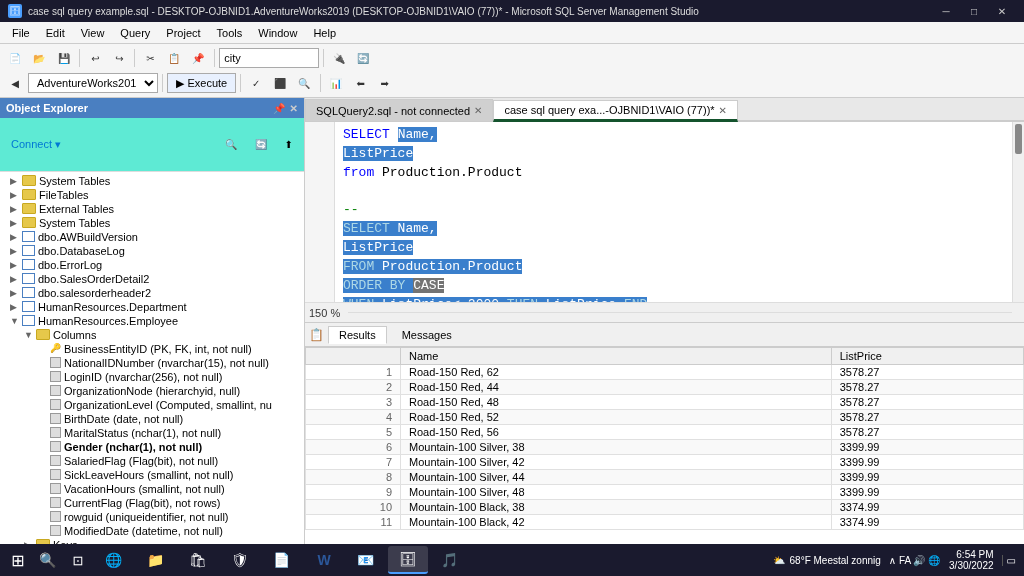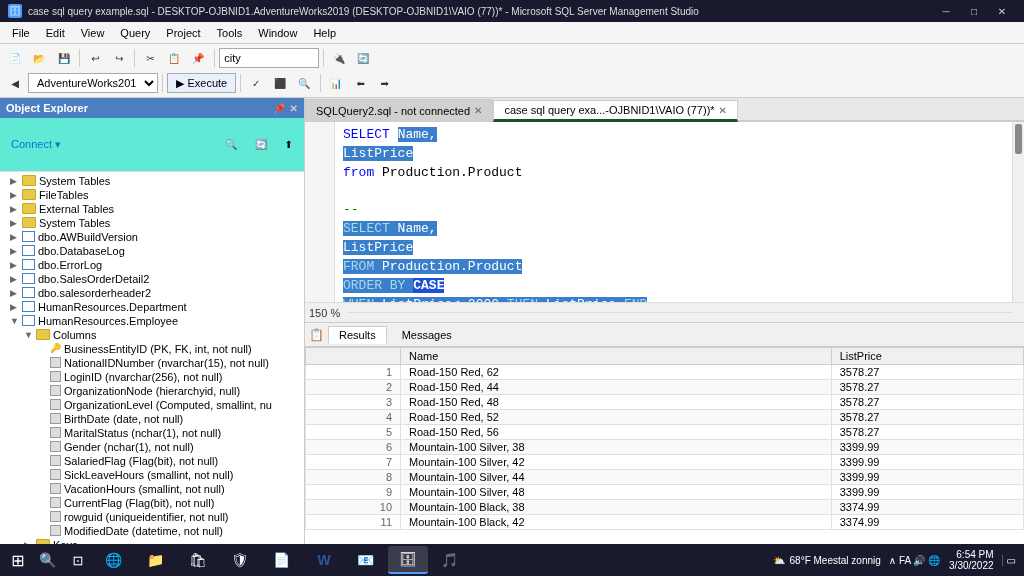--- a/index.html
+++ b/index.html
@@ -439,21 +439,21 @@
       <div class="tree-node" style="padding-left: 36px;">
         <span class="tree-expand"> </span>
         <span style="display:inline-block;width:11px;height:11px;background:#ddd;border:1px solid #999;margin-right:3px;"></span>
         <span class="tree-label">BirthDate (date, not null)</span>
       </div>
       <div class="tree-node" style="padding-left: 36px;">
         <span class="tree-expand"> </span>
         <span style="display:inline-block;width:11px;height:11px;background:#ddd;border:1px solid #999;margin-right:3px;"></span>
         <span class="tree-label">MaritalStatus (nchar(1), not null)</span>
       </div>
-      <div class="tree-node" style="padding-left: 36px;">
+      <div class="tree-node" style="padding-left: 36px; font-weight: bold;">
         <span class="tree-expand"> </span>
         <span style="display:inline-block;width:11px;height:11px;background:#ddd;border:1px solid #999;margin-right:3px;"></span>
         <span class="tree-label">Gender (nchar(1), not null)</span>
       </div>
       <div class="tree-node" style="padding-left: 36px;">
         <span class="tree-expand"> </span>
         <span style="display:inline-block;width:11px;height:11px;background:#ddd;border:1px solid #999;margin-right:3px;"></span>
         <span class="tree-label">SalariedFlag (Flag(bit), not null)</span>
       </div>
       <div class="tree-node" style="padding-left: 36px;">
@@ -462,21 +462,21 @@
         <span class="tree-label">SickLeaveHours (smallint, not null)</span>
       </div>
       <div class="tree-node" style="padding-left: 36px;">
         <span class="tree-expand"> </span>
         <span style="display:inline-block;width:11px;height:11px;background:#ddd;border:1px solid #999;margin-right:3px;"></span>
         <span class="tree-label">VacationHours (smallint, not null)</span>
       </div>
       <div class="tree-node" style="padding-left: 36px;">
         <span class="tree-expand"> </span>
         <span style="display:inline-block;width:11px;height:11px;background:#ddd;border:1px solid #999;margin-right:3px;"></span>
-        <span class="tree-label">CurrentFlag (Flag(bit), not null)</span>
+        <span class="tree-label">CurrentFlag (Flag(bit), not rows)</span>
       </div>
       <div class="tree-node" style="padding-left: 36px;">
         <span class="tree-expand"> </span>
         <span style="display:inline-block;width:11px;height:11px;background:#ddd;border:1px solid #999;margin-right:3px;"></span>
         <span class="tree-label">rowguid (uniqueidentifier, not null)</span>
       </div>
       <div class="tree-node" style="padding-left: 36px;">
         <span class="tree-expand"> </span>
         <span style="display:inline-block;width:11px;height:11px;background:#ddd;border:1px solid #999;margin-right:3px;"></span>
         <span class="tree-label">ModifiedDate (datetime, not null)</span>
@@ -509,21 +509,21 @@
         
       </div>
       <div class="code-content"><span style="color:#0000ff;">SELECT</span> <span style="background:#3a7fcc;color:#fff;">Name,</span>
 <span style="background:#3a7fcc;color:#fff;">ListPrice</span>
 <span style="color:#0000ff;">from</span> Production<span style="color:#000;">.</span>Product
 
 <span style="color:#008000;">--</span>
 <span style="background:#3a7fcc;color:#fff;"><span style="color:#add8e6; background:#3a7fcc;">SELECT</span> Name,</span>
 <span style="background:#3a7fcc;color:#fff;">ListPrice</span>
 <span style="background:#3a7fcc;color:#fff;"><span style="color:#add8e6; background:#3a7fcc;">FROM</span> Production<span style="color:#fff;">.</span>Product</span>
-<span style="background:#3a7fcc;color:#fff;"><span style="color:#add8e6; background:#3a7fcc;">ORDER BY</span> <span style="font-weight:bold; background:#1d4ed8; color:#fff;">CASE</span></span>
+<span style="background:#3a7fcc;color:#fff;"><span style="color:#add8e6; background:#3a7fcc;">ORDER BY</span> <span style="font-weight:normal; background:#737373; color:#fff;">CASE</span></span>
 <span style="background:#3a7fcc;color:#fff;"><span style="color:#add8e6; background:#3a7fcc;">WHEN</span> ListPrice&lt;=2000 <span style="color:#add8e6; background:#3a7fcc;">THEN</span> ListPrice <span style="color:#add8e6; background:#3a7fcc;">END</span></span>
 
 </div>
 
       <div style="width:12px; background:#f0f0f0; border-left:1px solid #ddd; display:flex; flex-direction:column;">
         <div style="background:#888; height:30px; margin:2px; border-radius:2px;"></div>
       </div>
     </div>
 
     <div class="zoom-bar">

